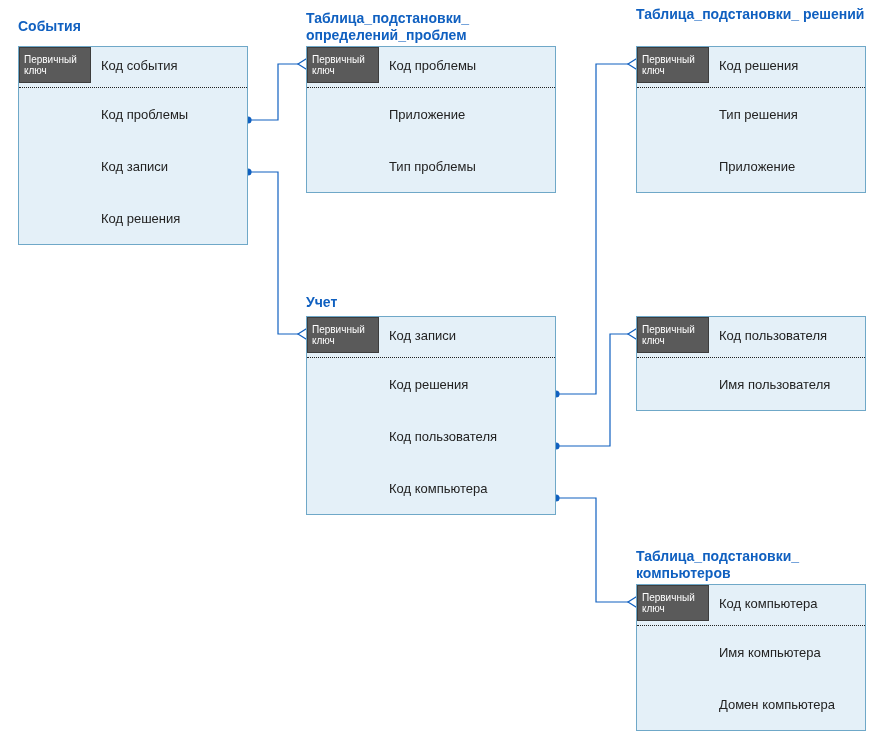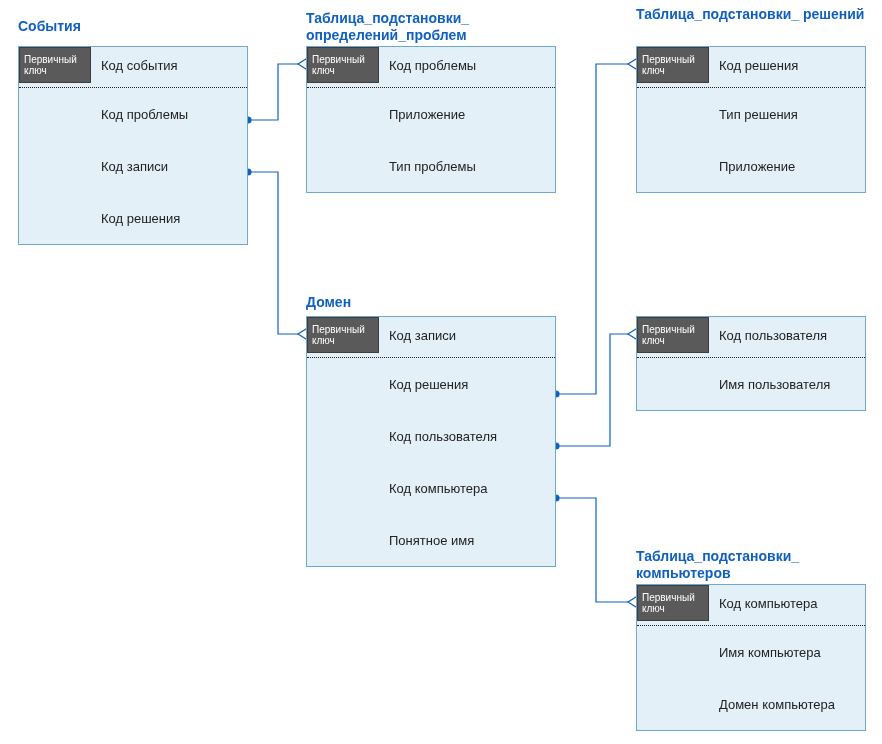--- a/index.html
+++ b/index.html
@@ -141,38 +141,35 @@
     </div>
     <div class="pk-sep"></div>
     <div class="field-row t">
         <span>Тип решения</span>
       </div>
     <div class="field-row t">
         <span>Приложение</span>
       </div>
   </div>
 
-  <div class="table-title" style="left:306px; top:294px;">Домен</div>
+  <div class="table-title" style="left:306px; top:294px;">Учет</div>
   <div class="table" style="left:306px; top:316px; width:250px;">
     <div class="pk-row">
       <div class="pk-badge">Первичный ключ</div>
       <span>Код записи</span>
     </div>
     <div class="pk-sep"></div>
     <div class="field-row t">
         <span>Код решения</span>
       </div>
     <div class="field-row t">
         <span>Код пользователя</span>
       </div>
     <div class="field-row t">
         <span>Код компьютера</span>
-      </div>
-    <div class="field-row t">
-        <span>Понятное имя</span>
       </div>
   </div>
 
   <div class="table" style="left:636px; top:316px; width:230px;">
     <div class="pk-row">
       <div class="pk-badge">Первичный ключ</div>
       <span>Код пользователя</span>
     </div>
     <div class="pk-sep"></div>
     <div class="field-row t">

